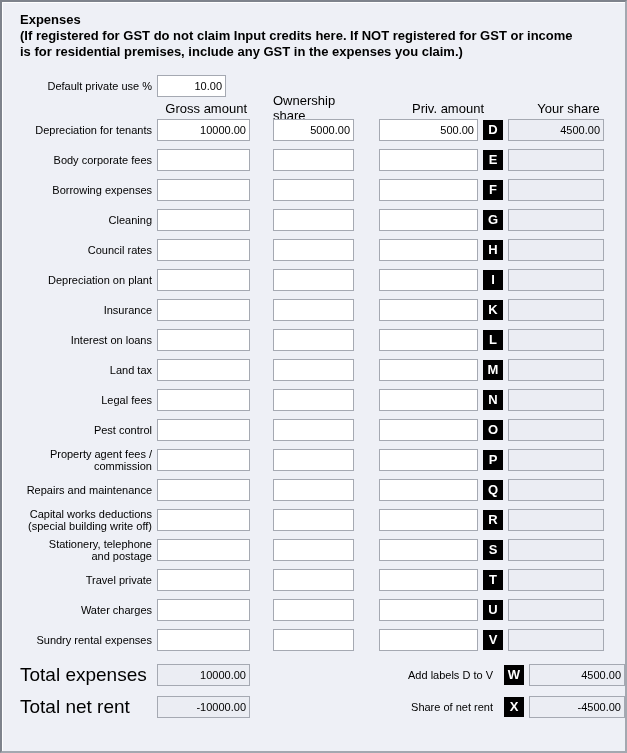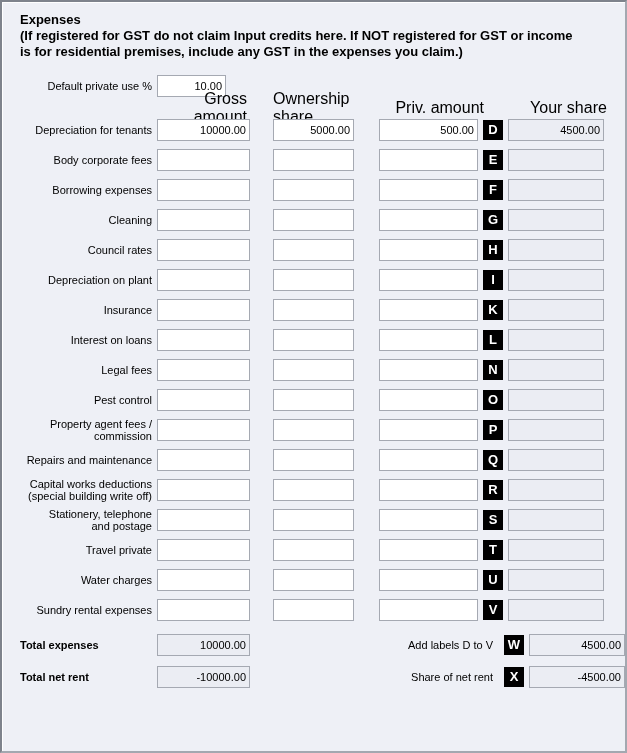--- a/index.html
+++ b/index.html
@@ -27,21 +27,21 @@
   .header{padding:10px 18px 0 18px;}
   .title{font-size:13px;font-weight:bold;line-height:16px;}
   .note{font-size:13px;font-weight:bold;line-height:16px;white-space:pre-line;}
 
   .row, .pu-row, .colheads, .total-row{display:flex;align-items:center;}
 
   .pu-row{margin-top:14px;height:24px;}
   .pu-label{width:150px;text-align:right;font-size:11px;}
   .pu-input{width:69px;margin-left:5px;height:22px;}
 
-  .colheads{margin-top:3px;height:14px;font-size:16px;}
+  .colheads{margin-top:3px;height:14px;font-size:13px;}
   .ch-spacer-label{width:150px;}
   .ch-gross{width:93px;margin-left:5px;text-align:right;padding-right:3px;}
   .ch-own{width:95px;margin-left:23px;text-align:left;padding-right:3px;}
   .ch-priv{width:99px;margin-left:25px;text-align:right;padding-right:8px;}
   .ch-badge-spacer{width:20px;margin-left:5px;}
   .ch-share{width:96px;margin-left:5px;text-align:center;padding-right:3px;}
 
   .row{height:30px;}
   .row-label{
     width:150px;text-align:right;font-size:11px;line-height:12px;
@@ -59,21 +59,21 @@
     width:20px;height:20px;margin-left:5px;
     background:var(--badge-bg);color:var(--badge-fg);
     font-size:13px;font-weight:bold;line-height:20px;text-align:center;
   }
   .cell-share{width:96px;margin-left:5px;}
   .readonly{background:var(--rofill);}
 
   .total-row{height:30px;}
   .tr-first{margin-top:5px;}
   .tr-second{margin-top:2px;}
-  .total-label{width:134px;margin-left:18px;font-size:11px;font-weight:bold;}
+  .total-label{width:134px;margin-left:18px;font-size:19px;font-weight:normal;}
   .total-field{width:93px;margin-left:3px;}
   .mid-label{flex:1;text-align:right;font-size:11px;margin-right:6px;}
 </style>
 </head>
 <body>
 
 <div class="panel">
 
   <div class="header">
     <div class="title">Expenses</div>
@@ -162,20 +162,28 @@
 
     <div class="row">
       <div class="row-label">Interest on loans</div>
       <input class="field cell-gross" value="" style="">
       <input class="field cell-own" value="" style="">
       <input class="field cell-priv" value="" style="">
       <div class="letterbox">L</div>
       <input class="field readonly cell-share" readonly="" value="" style="">
     </div>
 
+    <div class="row">
+      <div class="row-label">Land tax</div>
+      <input class="field cell-gross" value="" style="">
+      <input class="field cell-own" value="" style="">
+      <input class="field cell-priv" value="" style="">
+      <div class="letterbox">M</div>
+      <input class="field readonly cell-share" readonly="" value="" style="">
+    </div>
 
     <div class="row">
       <div class="row-label">Legal fees</div>
       <input class="field cell-gross" value="" style="">
       <input class="field cell-own" value="" style="">
       <input class="field cell-priv" value="" style="">
       <div class="letterbox">N</div>
       <input class="field readonly cell-share" readonly="" value="" style="">
     </div>
 

